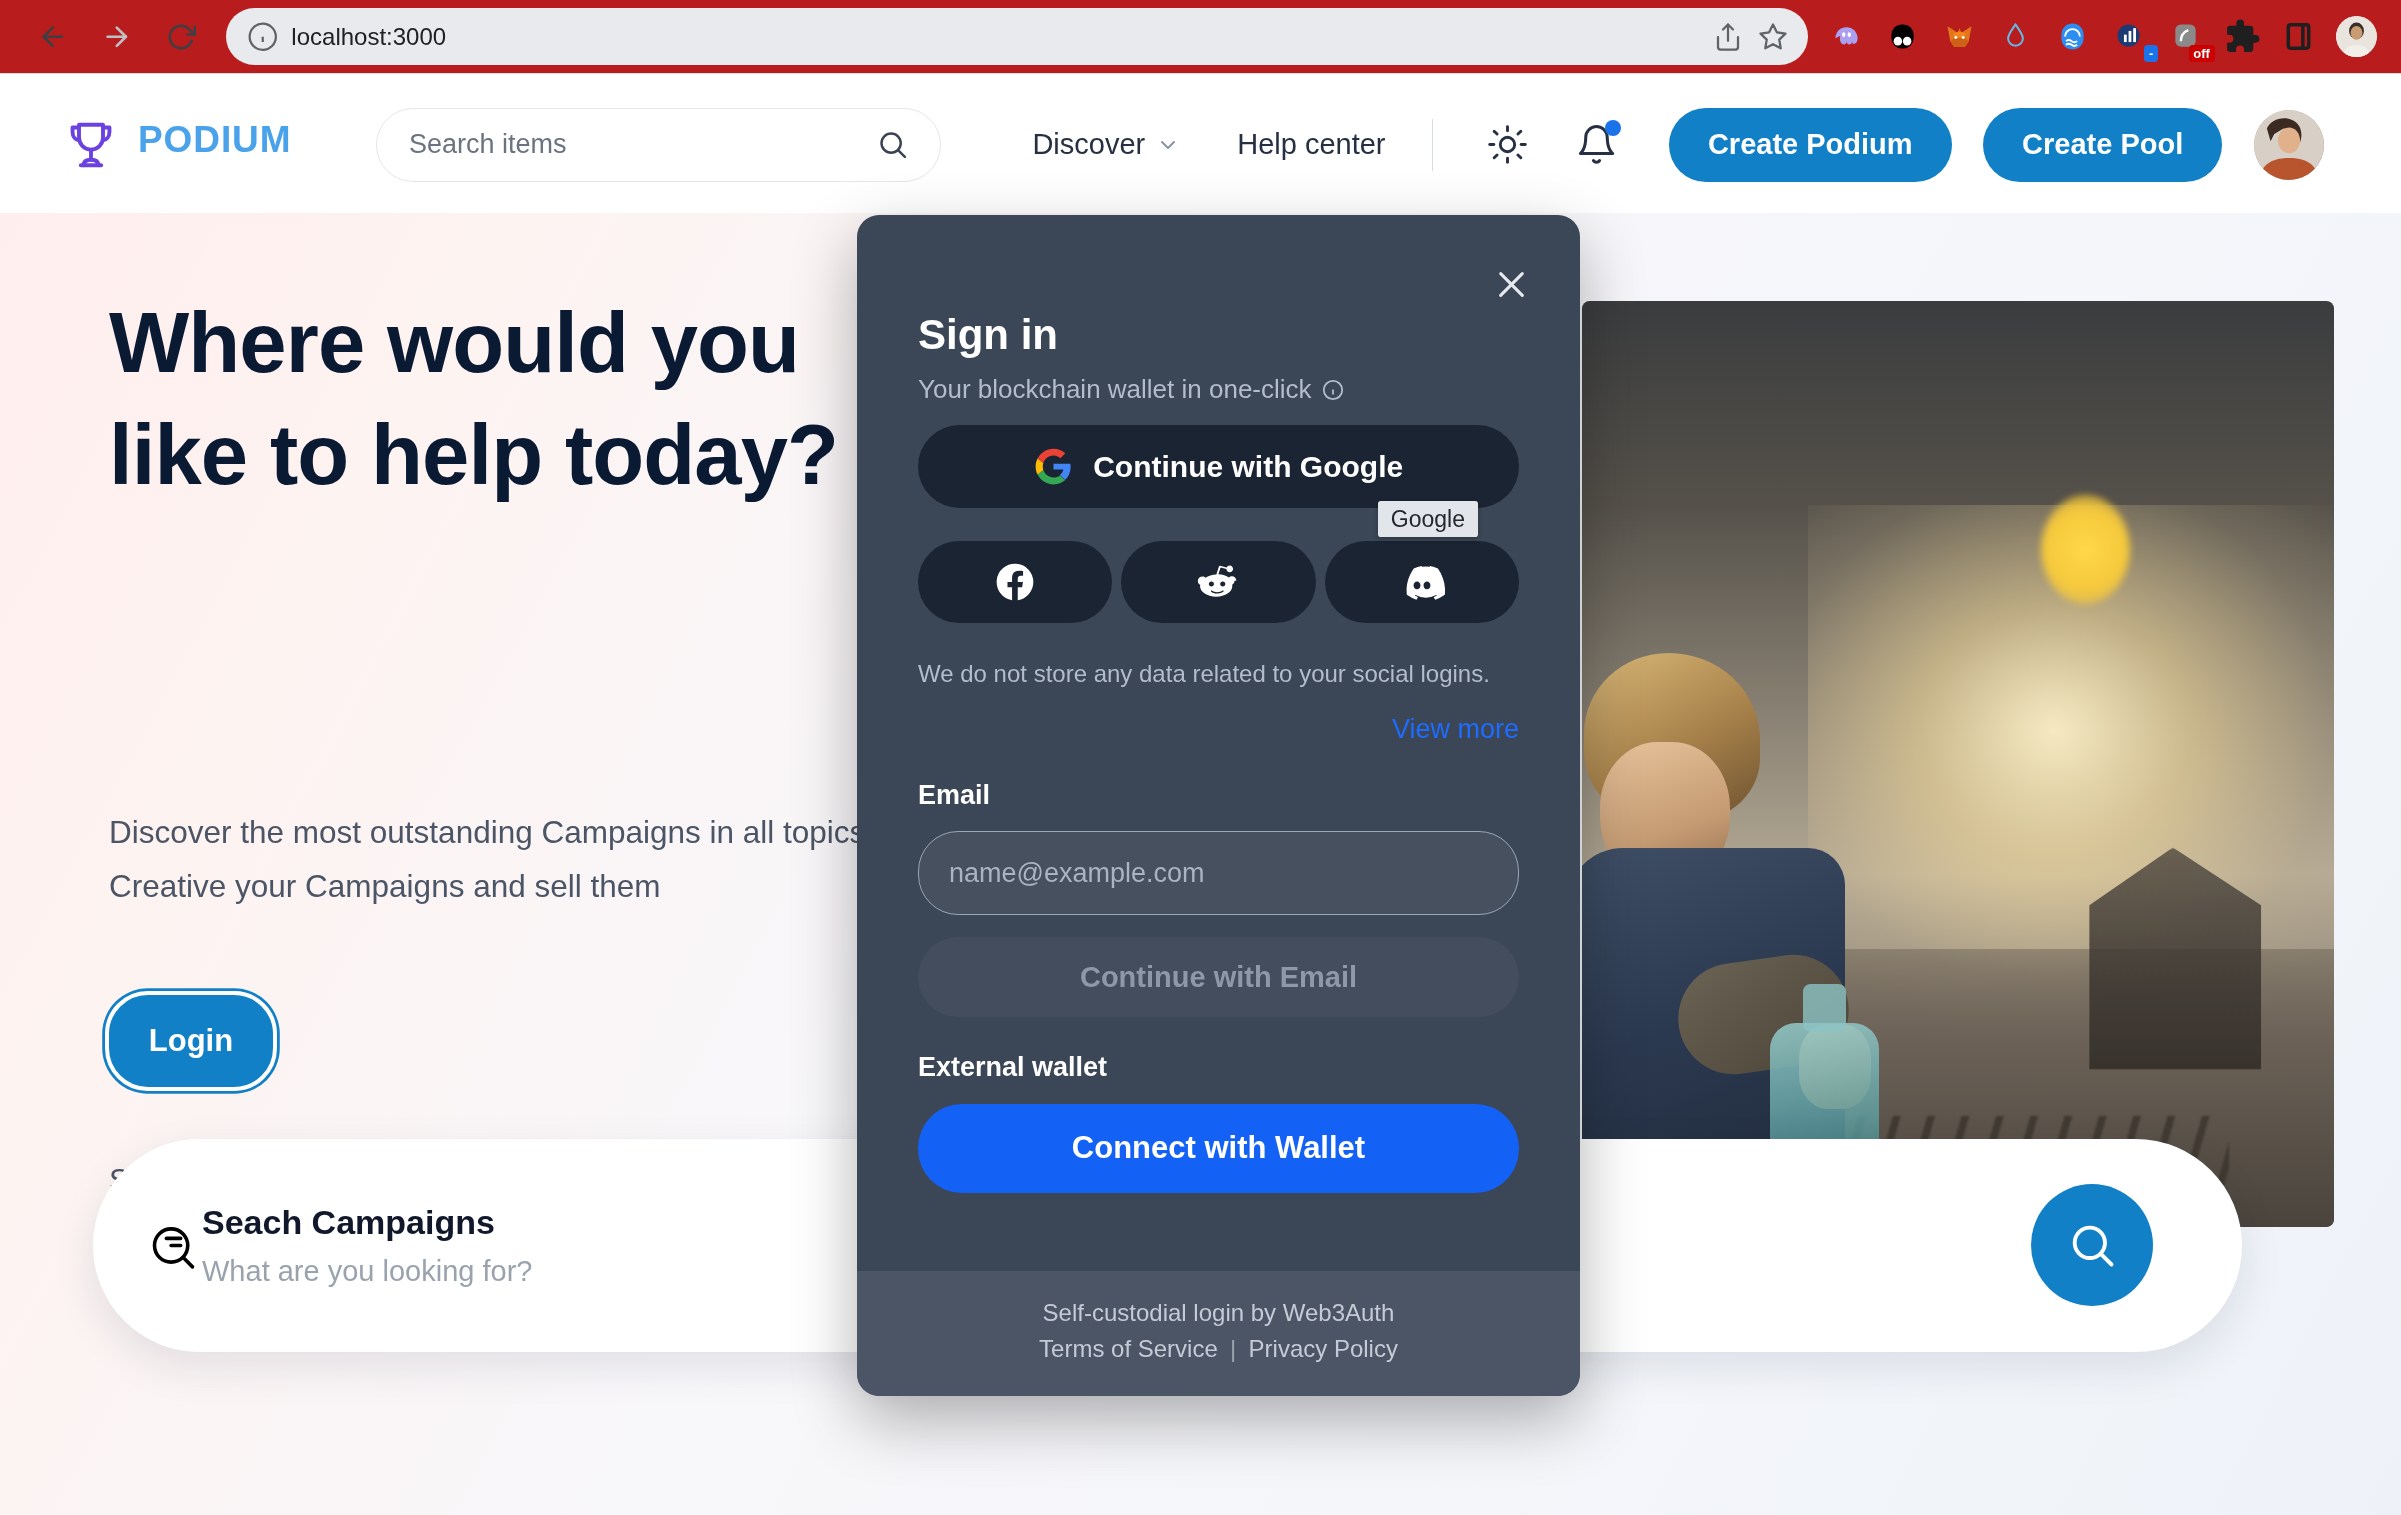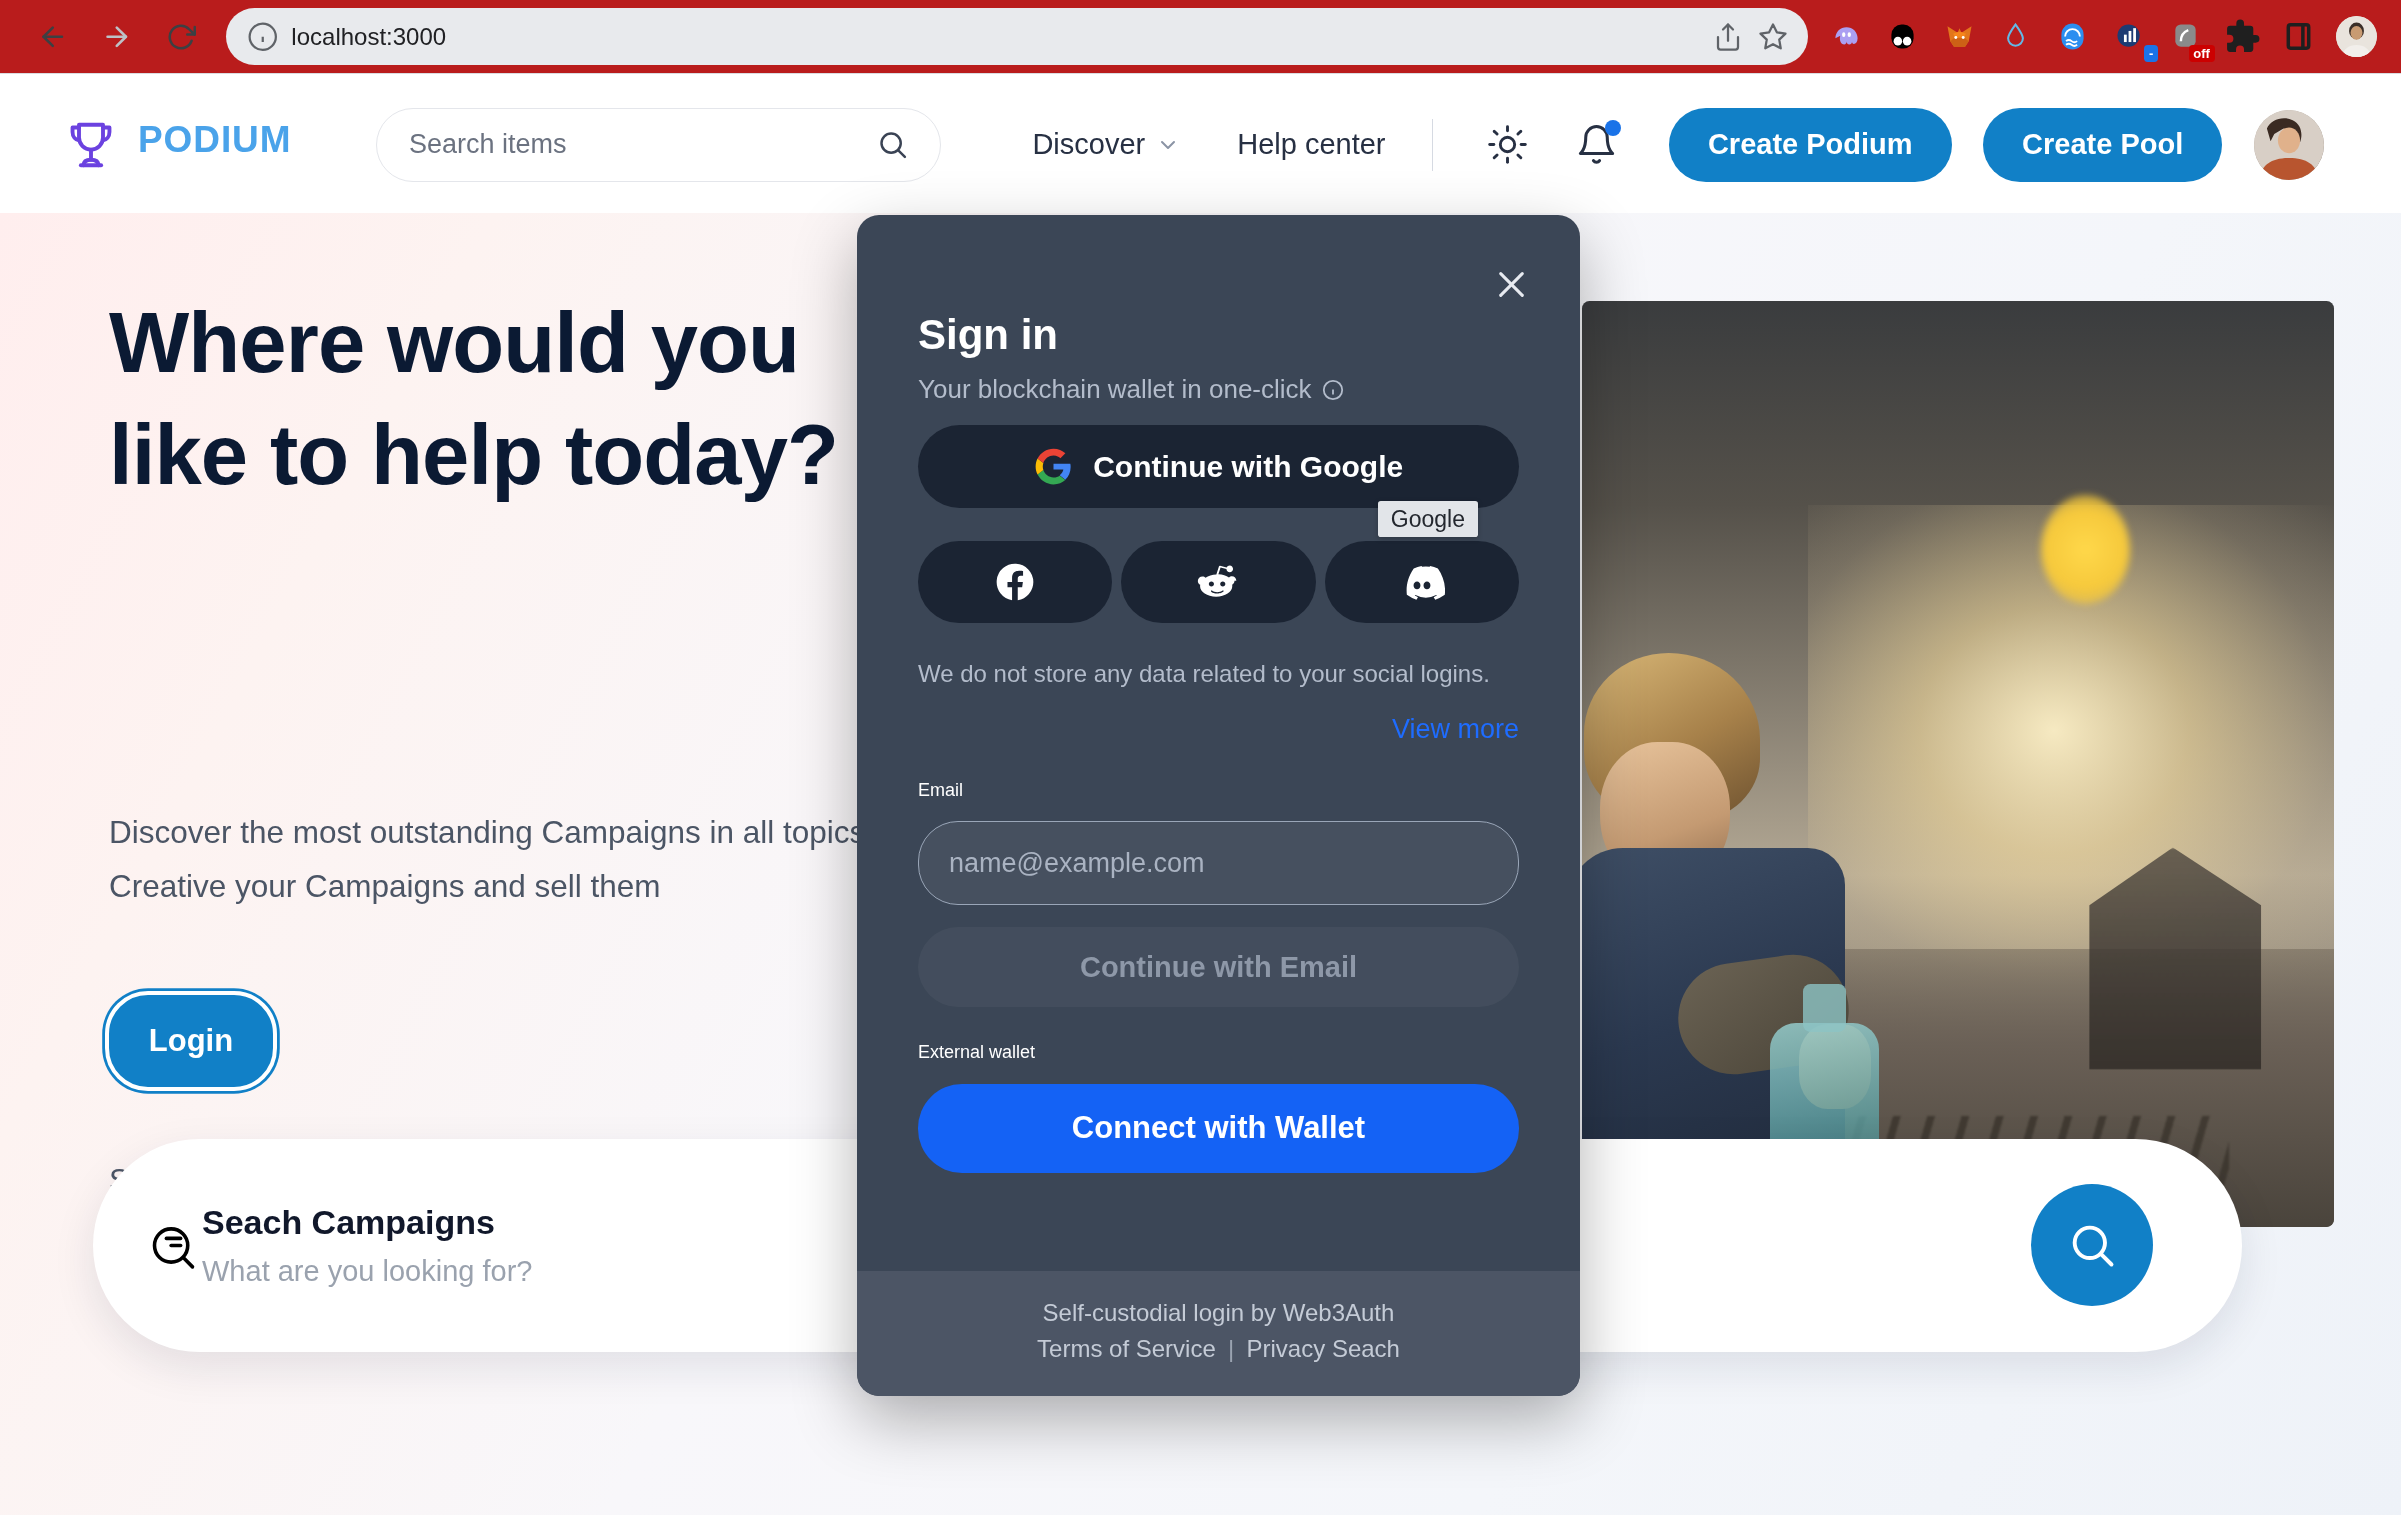--- a/index.html
+++ b/index.html
@@ -322,21 +322,21 @@
     margin-top: 37px;
     font-size: 24px; color: #b3bccb;
   }
   .view-more {
     margin-top: 26px;
     text-align: right;
     font-size: 27px; color: #1e6cff;
   }
   .field-label {
     margin-top: 35px;
-    font-size: 18px; font-weight: normal; color: #ffffff;
+    font-size: 27px; font-weight: bold; color: #ffffff;
   }
   .email-input {
     margin-top: 20.4px;
     width: 100%; height: 84px;
     background: rgba(255,255,255,0.06);
     border: 1.9px solid #9aa6b8;
     border-radius: 40px;
     padding: 12px 30px;
     font-size: 27px; color: #e4e8ef;
     outline: none;
@@ -671,17 +671,17 @@
 
     <div class="field-label">External wallet</div>
     <button class="btn-wallet">Connect with Wallet</button>
   </div>
 
   <div class="modal-footer">
     <div class="footer-line1">Self-custodial login by Web3Auth</div>
     <div class="footer-line2">
       <span>Terms of Service</span>
       <span class="footer-sep">|</span>
-      <span>Privacy Seach</span>
+      <span>Privacy Policy</span>
     </div>
   </div>
 </div>
 
 
 </body></html>

